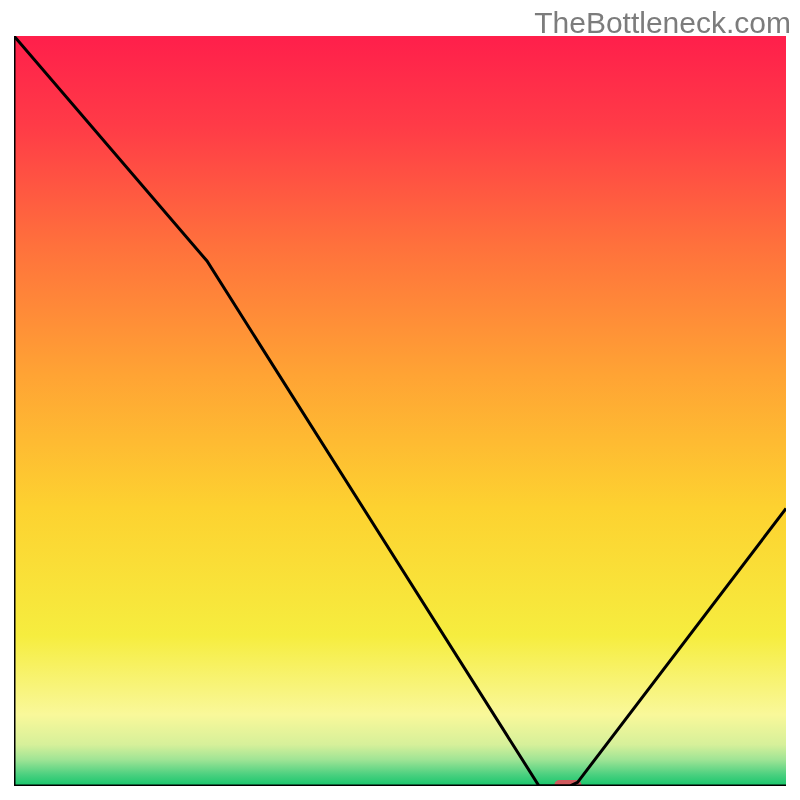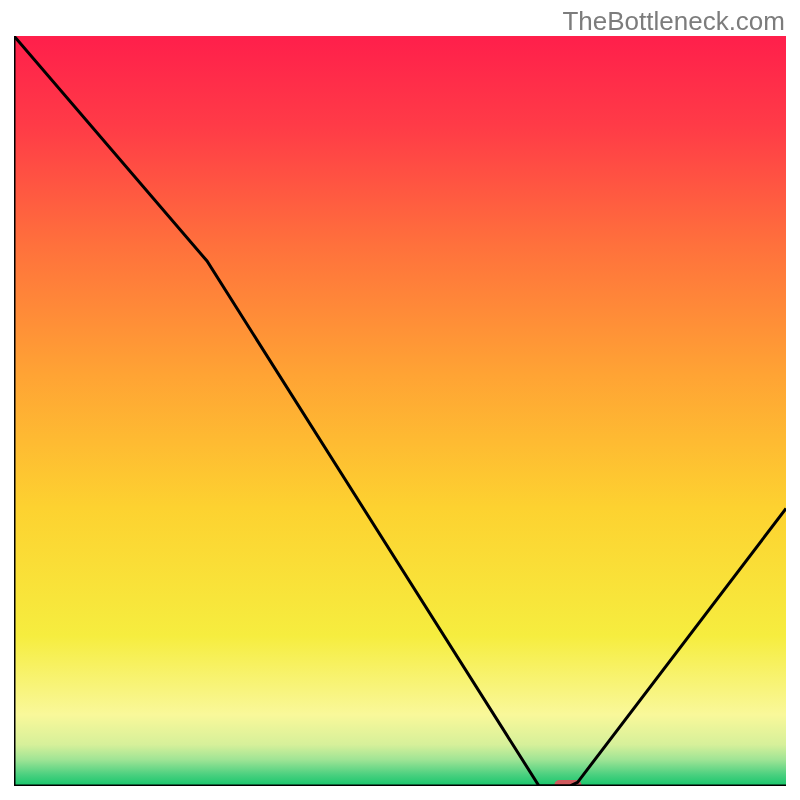--- a/index.html
+++ b/index.html
@@ -7,22 +7,22 @@
     padding: 0;
     width: 800px;
     height: 800px;
     position: relative;
     font-family: Arial, Helvetica, sans-serif;
     background: #ffffff;
   }
   .watermark {
     position: absolute;
     top: 6px;
-    right: 15px;
-    font-size: 26px;
+    right: 9px;
+    font-size: 30px;
     font-weight: 500;
     color: #7c7c7c;
     z-index: 10;
   }
   .plot {
     position: absolute;
     left: 14px;
     top: 36px;
     width: 772px;
     height: 750px;

